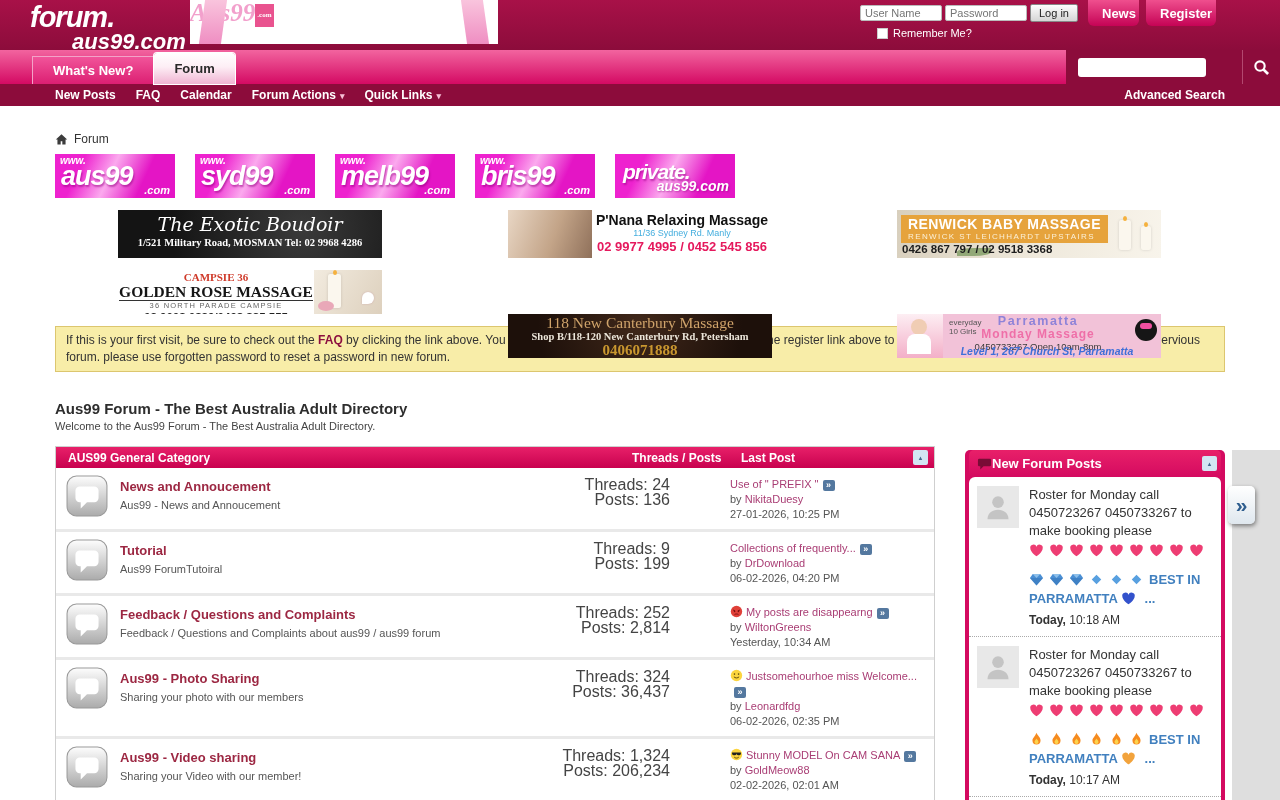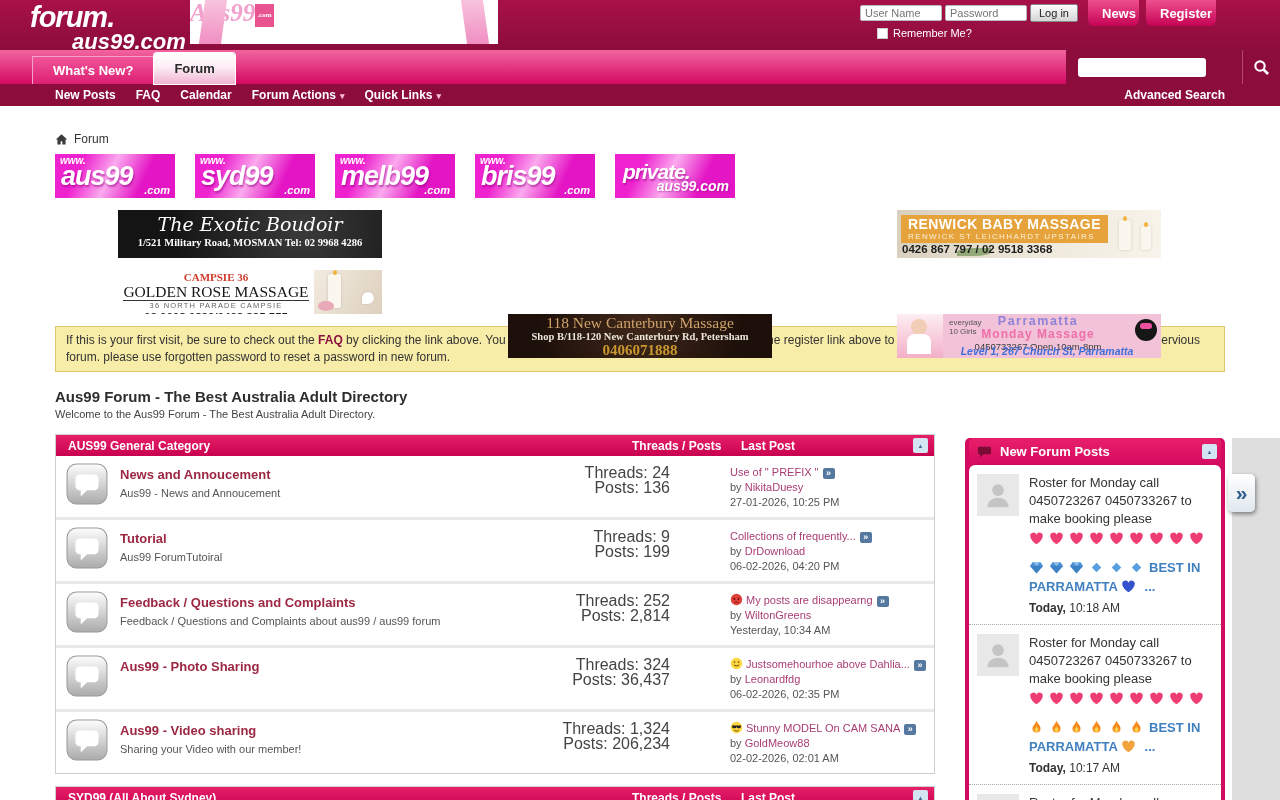--- a/index.html
+++ b/index.html
@@ -74,21 +74,21 @@
   .ad-renwick .box{position:absolute;left:4px;top:5px;background:#e6a33c;color:#fff;padding:1px 7px 2px}
   .ad-renwick .box .t{font-weight:bold;font-size:14px;letter-spacing:.4px;line-height:16px}
   .ad-renwick .box .s{font-size:8px;letter-spacing:1.4px;color:#fbf0d8;line-height:9px}
   .ad-renwick .p2{position:absolute;left:5px;bottom:3px;font-size:11.5px;color:#1d1d1d;font-weight:bold}
   .candle{position:absolute;background:#fbf7ee;border-radius:2px;box-shadow:0 0 3px rgba(0,0,0,.15)}
   .candle::before{content:"";position:absolute;top:-4px;left:50%;margin-left:-2px;width:4px;height:5px;border-radius:50%;background:#f5b13d}
   .leaf{position:absolute;background:#7d9b62;border-radius:50% 0;opacity:.8}
   .ad-golden{left:118px;height:44px;background:#fff;text-align:center;position:relative}
   .ad-golden .tx{position:absolute;left:0;top:0;width:196px}
   .ad-golden .c36{color:#cf3a2a;font-size:11px;font-weight:bold;font-family:"Liberation Serif",serif;margin-top:1px;line-height:12px}
-  .ad-golden .t{font-family:"Liberation Serif",serif;font-weight:normal;font-size:15.5px;color:#151515;line-height:14px;display:inline-block;border-bottom:1px solid #333;padding-bottom:1px}
+  .ad-golden .t{font-family:"Liberation Serif",serif;font-weight:bold;font-size:15.5px;color:#151515;line-height:14px;display:inline-block;border-bottom:1px solid #333;padding-bottom:1px}
   .ad-golden .s{font-size:7.5px;color:#666;letter-spacing:1.2px;line-height:8px;margin-top:1px}
   .ad-golden .p{font-size:11.5px;color:#222;font-weight:bold;line-height:13px;margin-top:1px}
   .ad-golden .ph{position:absolute;right:0;top:0;width:68px;height:44px;background:linear-gradient(120deg,#f2ebdf,#ddd0bd)}
   .orchid{position:absolute;width:12px;height:12px;background:#fff;border-radius:50% 50% 50% 0;box-shadow:0 0 2px #caa}
   .pinksalt{position:absolute;width:16px;height:10px;background:#e9a8b8;border-radius:50%}
   .ad-canterbury{left:508px;height:44px;background:radial-gradient(circle at 50% 20%,#40281a,#1d100a 75%);text-align:center}
   .ad-canterbury .t{font-family:"Liberation Serif",serif;font-size:15.5px;color:#cfa36a;line-height:16px;margin-top:1px}
   .ad-canterbury .s{font-size:10.5px;color:#ece6da;font-family:"Liberation Serif",serif;font-weight:bold;line-height:12px}
   .ad-canterbury .p{font-size:15px;color:#c9972f;font-family:"Liberation Serif",serif;font-weight:bold;line-height:15px}
   .ad-blossom{left:897px;height:44px;background:#f2c2d8;position:relative}
@@ -101,21 +101,21 @@
   .ad-blossom .t2{color:#ef6fa8;font-size:12px;font-weight:bold;letter-spacing:1px;line-height:13px}
   .ad-blossom .t3{color:#3c3c3c;font-size:9.5px;line-height:11px}
   .ad-blossom .t4{position:absolute;left:40px;right:4px;bottom:1px;color:#3f6fd8;font-size:10.5px;font-weight:bold;font-style:italic;text-align:center}
   .ad-blossom .blogo{position:absolute;right:4px;top:5px;width:22px;height:22px;border-radius:50%;background:#161616}
   .ad-blossom .blogo::before{content:"";position:absolute;left:5px;top:4px;width:12px;height:6px;border-radius:3px;background:#f04fa0}
 
   .notice{margin:12px 55px 0;background:#f8eda8;border:1px solid #dcc66f;padding:5px 10px;font-size:12px;color:#333;line-height:17px}
   .notice .lk1{color:#8c1040;font-weight:bold}
   .notice .lk2{color:#c23a78;font-weight:bold}
 
-  .ptitle{margin:16px 0 0 55px;font-size:15px;font-weight:bold;color:#2e2e2e}
+  .ptitle{margin:28px 0 0 55px;font-size:15px;font-weight:bold;color:#2e2e2e}
   .psub{margin:3px 0 0 55px;font-size:11px;color:#444}
 
   
   .main{position:relative;margin-top:14px;height:380px}
   .gutter{position:absolute;left:1232px;top:4px;width:48px;height:400px;background:#dedede}
   .forumcol{position:absolute;left:55px;top:0;width:880px}
   .cat{border:1px solid #cfcfcf;background:#fff;margin-bottom:12px}
   .cat-h{height:21px;background:linear-gradient(#e82069,#c8014f);display:flex;align-items:center;color:#fff;font-size:12px;font-weight:bold;padding:0 6px 0 12px}
   .cat-h .ct{flex:1}
   .cat-h .tp{width:109px}
@@ -131,21 +131,21 @@
   .f-stats{width:110px;text-align:right;font-size:16px;color:#444;padding-top:2px;line-height:15px;margin-right:60px;flex:none}
   .f-last{width:196px;font-size:11px;padding-top:2px;line-height:15px;flex:none}
   .lp-title.pink{color:#a93d74}
   .go{display:inline-block;width:12px;height:11px;background:#54789f;border-radius:2px;color:#fff;font-size:9px;line-height:10px;text-align:center;margin-left:4px;font-weight:bold}
   .lp-by,.lp-line2{color:#555}
   .lp-by a{color:#a93d74}
   .lp-date{color:#555}
 
   
   .sidebar{position:absolute;left:965px;top:4px;width:260px;background:#d40a60;padding:0 4px 4px;border-radius:5px 5px 0 0;min-height:376px}
-  .sb-h{height:27px;display:flex;align-items:center;color:#fff;font-weight:bold;font-size:13px;gap:8px;padding:0 4px 0 8px;background:linear-gradient(#e82069,#d40a60);border-radius:5px 5px 0 0}
+  .sb-h{height:27px;display:flex;align-items:center;color:#fff;font-weight:bold;font-size:13px;gap:0;padding:0 4px 0 8px;background:linear-gradient(#e82069,#d40a60);border-radius:5px 5px 0 0}
   .sb-h .ct{flex:1}
   .sb-card{background:#fff;border-radius:6px;overflow:hidden;min-height:345px}
   .post{display:flex;padding:9px 8px;gap:10px}
   .post + .post{border-top:1px dotted #aaa}
   .avatar{width:42px;height:42px;background:#e8e8e8;flex:none;display:flex;align-items:center;justify-content:center}
   .avatar svg{width:30px;height:30px;color:#c4c4c4}
   .p-body{flex:1;min-width:0}
   .p-msg{font-size:13px;color:#333;line-height:18px}
   .p-hearts{margin-top:2px}
   .p-hearts .emo{width:15px;height:15px;margin-right:5px;color:#ee3d73}
@@ -308,20 +308,28 @@
         <span class="sb-top"></span>
         <span class="sb-main">private.</span>
         <span class="sb-bottom">aus99.com</span>
       </a>
     </div>
 
   <div class="adrow adrow1">
     <a class="ad ad-exotic">
       <div class="t">The Exotic Boudoir</div>
       <div class="a">1/521 Military Road, MOSMAN   Tel: 02 9968 4286</div>
+    </a>
+    <a class="ad ad-pnana">
+      <span class="ph"></span>
+      <span class="tx">
+        <div class="t">P'Nana Relaxing Massage</div>
+        <div class="l">11/36 Sydney Rd. Manly</div>
+        <div class="p">02 9977 4995 / 0452 545 856</div>
+      </span>
     </a>
     <a class="ad ad-renwick">
       <span class="candle" style="right:30px;top:10px;width:12px;height:30px"></span>
       <span class="candle" style="right:10px;top:16px;width:10px;height:24px"></span>
       <span class="leaf" style="left:60px;bottom:2px;width:34px;height:8px"></span>
       <div class="box">
         <div class="t">RENWICK BABY MASSAGE</div>
         <div class="s">RENWICK ST LEICHHARDT UPSTAIRS</div>
       </div>
       <div class="p2">0426 867 797 / 02 9518 3368</div>
@@ -419,29 +427,29 @@
                   <use href="#sym-face-angry"></use>
                 </svg><a class="lp-title pink">My posts are disappearng</a><span class="go">»</span></div>
               <div class="lp-by">by <a>WiltonGreens</a></div>
               <div class="lp-date">Yesterday, 10:34 AM</div>
             </div>
           </div>
           <div class="frow">
             <span class="f-icon"><svg class="fi-svg" viewBox="0 0 40 40">
                 <use href="#sym-forumicon"></use>
               </svg></span>
-            <div class="f-main"><a class="f-title">Aus99 - Photo Sharing</a></div>
+            <div class="f-main"><a class="f-title">Aus99 - Photo Sharing</a><div class="f-desc">Sharing your photo with our members</div></div>
             <div class="f-stats">
               <div>Threads: 324</div>
               <div>Posts: 36,437</div>
             </div>
             <div class="f-last">
               <div><svg class="emo face">
                   <use href="#sym-face-smile"></use>
-                </svg><a class="lp-title pink">Justsomehourhoe above Dahlia...</a><span class="go">»</span></div>
+                </svg><a class="lp-title pink">Justsomehourhoe miss Welcome...</a><span class="go">»</span></div>
               <div class="lp-by">by <a>Leonardfdg</a></div>
               <div class="lp-date">06-02-2026, 02:35 PM</div>
             </div>
           </div>
           <div class="frow">
             <span class="f-icon"><svg class="fi-svg" viewBox="0 0 40 40">
                 <use href="#sym-forumicon"></use>
               </svg></span>
             <div class="f-main"><a class="f-title">Aus99 - Video sharing</a><div class="f-desc">Sharing your Video with our member!</div></div>
             <div class="f-stats">

